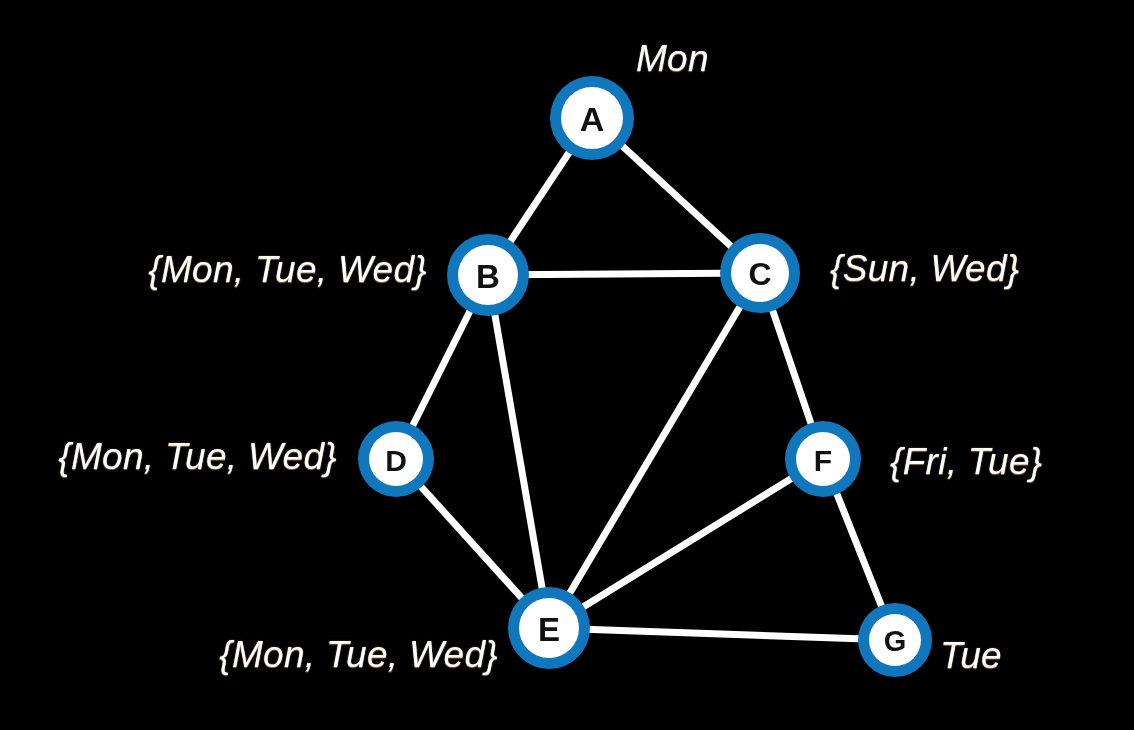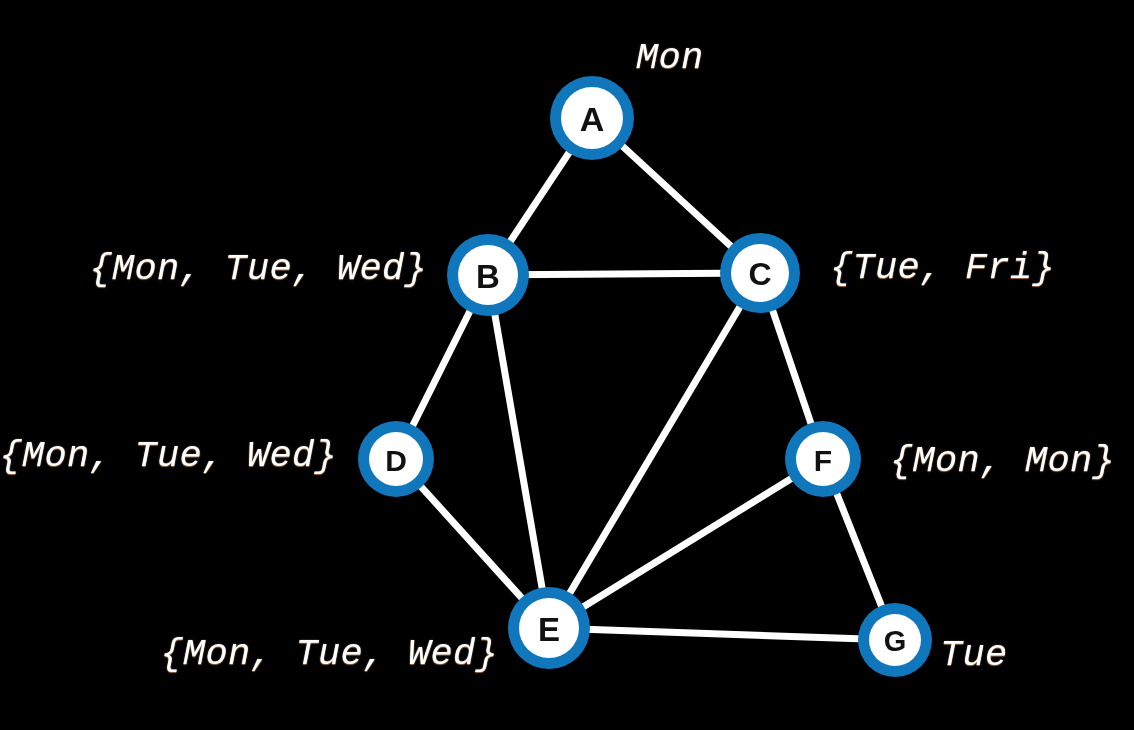--- a/index.html
+++ b/index.html
@@ -42,21 +42,21 @@
   .node-letter {
     font-family: "Liberation Sans", "DejaVu Sans", sans-serif;
     font-weight: bold;
     fill: #111111;
     text-anchor: middle;
     dominant-baseline: central;
   }
   .domain-label {
     position: absolute;
     color: #ffffff;
-    font-family: Liberation Mono, monospace;
+    font-family: Liberation Sans, sans-serif;
     font-style: italic;
     font-size: 37px;
     line-height: 1;
     white-space: nowrap;
     text-shadow: 0 1px 1px rgba(255,170,90,0.55), 0 0 2px rgba(255,255,255,0.35);
     letter-spacing: 0.3px;
   }
   .lbl-right { transform: translate(0, -50%); }
   .lbl-left  { transform: translate(-100%, -50%); }
 </style>
@@ -112,19 +112,19 @@
         <g>
           <circle cx="895" cy="640" r="37" class="node-outer" fill="#1177bd"></circle>
           <circle cx="895" cy="640" r="26" class="node-inner" fill="#ffffff"></circle>
           <text x="895" y="641" class="node-letter" font-size="29">G</text>
         </g>
       </g>
   </svg>
   <div id="labels-layer">
       <div class="domain-label lbl-right" style="left: 636px; top: 58px;">Mon</div>
       <div class="domain-label lbl-left" style="left: 427px; top: 269px;">{Mon, Tue, Wed}</div>
-      <div class="domain-label lbl-right" style="left: 830px; top: 268px;">{Tue, Fri}</div>
+      <div class="domain-label lbl-right" style="left: 830px; top: 268px;">{Sun, Wed}</div>
       <div class="domain-label lbl-left" style="left: 337px; top: 456px;">{Mon, Tue, Wed}</div>
       <div class="domain-label lbl-left" style="left: 498px; top: 654px;">{Mon, Tue, Wed}</div>
-      <div class="domain-label lbl-right" style="left: 890px; top: 461px;">{Mon, Mon}</div>
+      <div class="domain-label lbl-right" style="left: 890px; top: 461px;">{Fri, Tue}</div>
       <div class="domain-label lbl-right" style="left: 940px; top: 655px;">Tue</div>
     </div>
 </div>
 
 </body></html>

